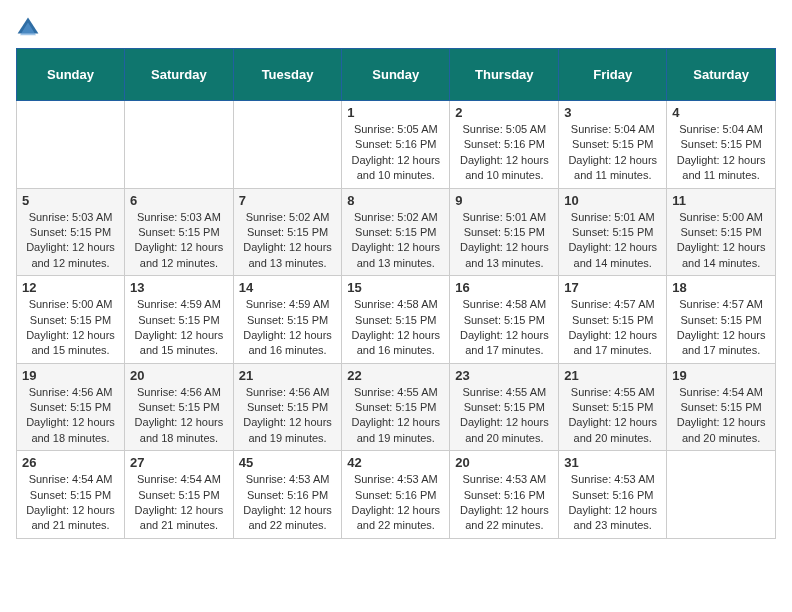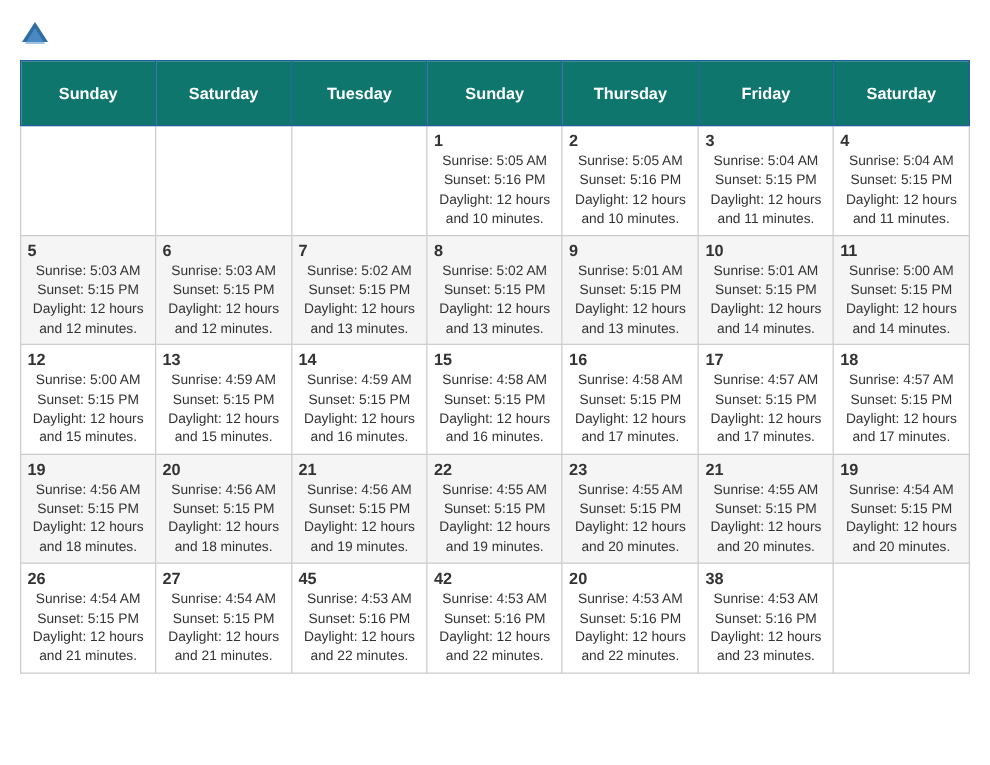--- a/index.html
+++ b/index.html
@@ -329,21 +329,21 @@
 and 22 minutes.</div>
         </td>
         <td>
           <span class="day-num">20</span>
           <div class="day-info" style="white-space: pre-line;">Sunrise: 4:53 AM
 Sunset: 5:16 PM
 Daylight: 12 hours
 and 22 minutes.</div>
         </td>
         <td>
-          <span class="day-num">38</span>
+          <span class="day-num">31</span>
           <div class="day-info" style="white-space: pre-line;">Sunrise: 4:53 AM
 Sunset: 5:16 PM
 Daylight: 12 hours
 and 23 minutes.</div>
         </td>
         <td class="empty-cell"></td>
       </tr>
     </tbody>
 </table>
 

